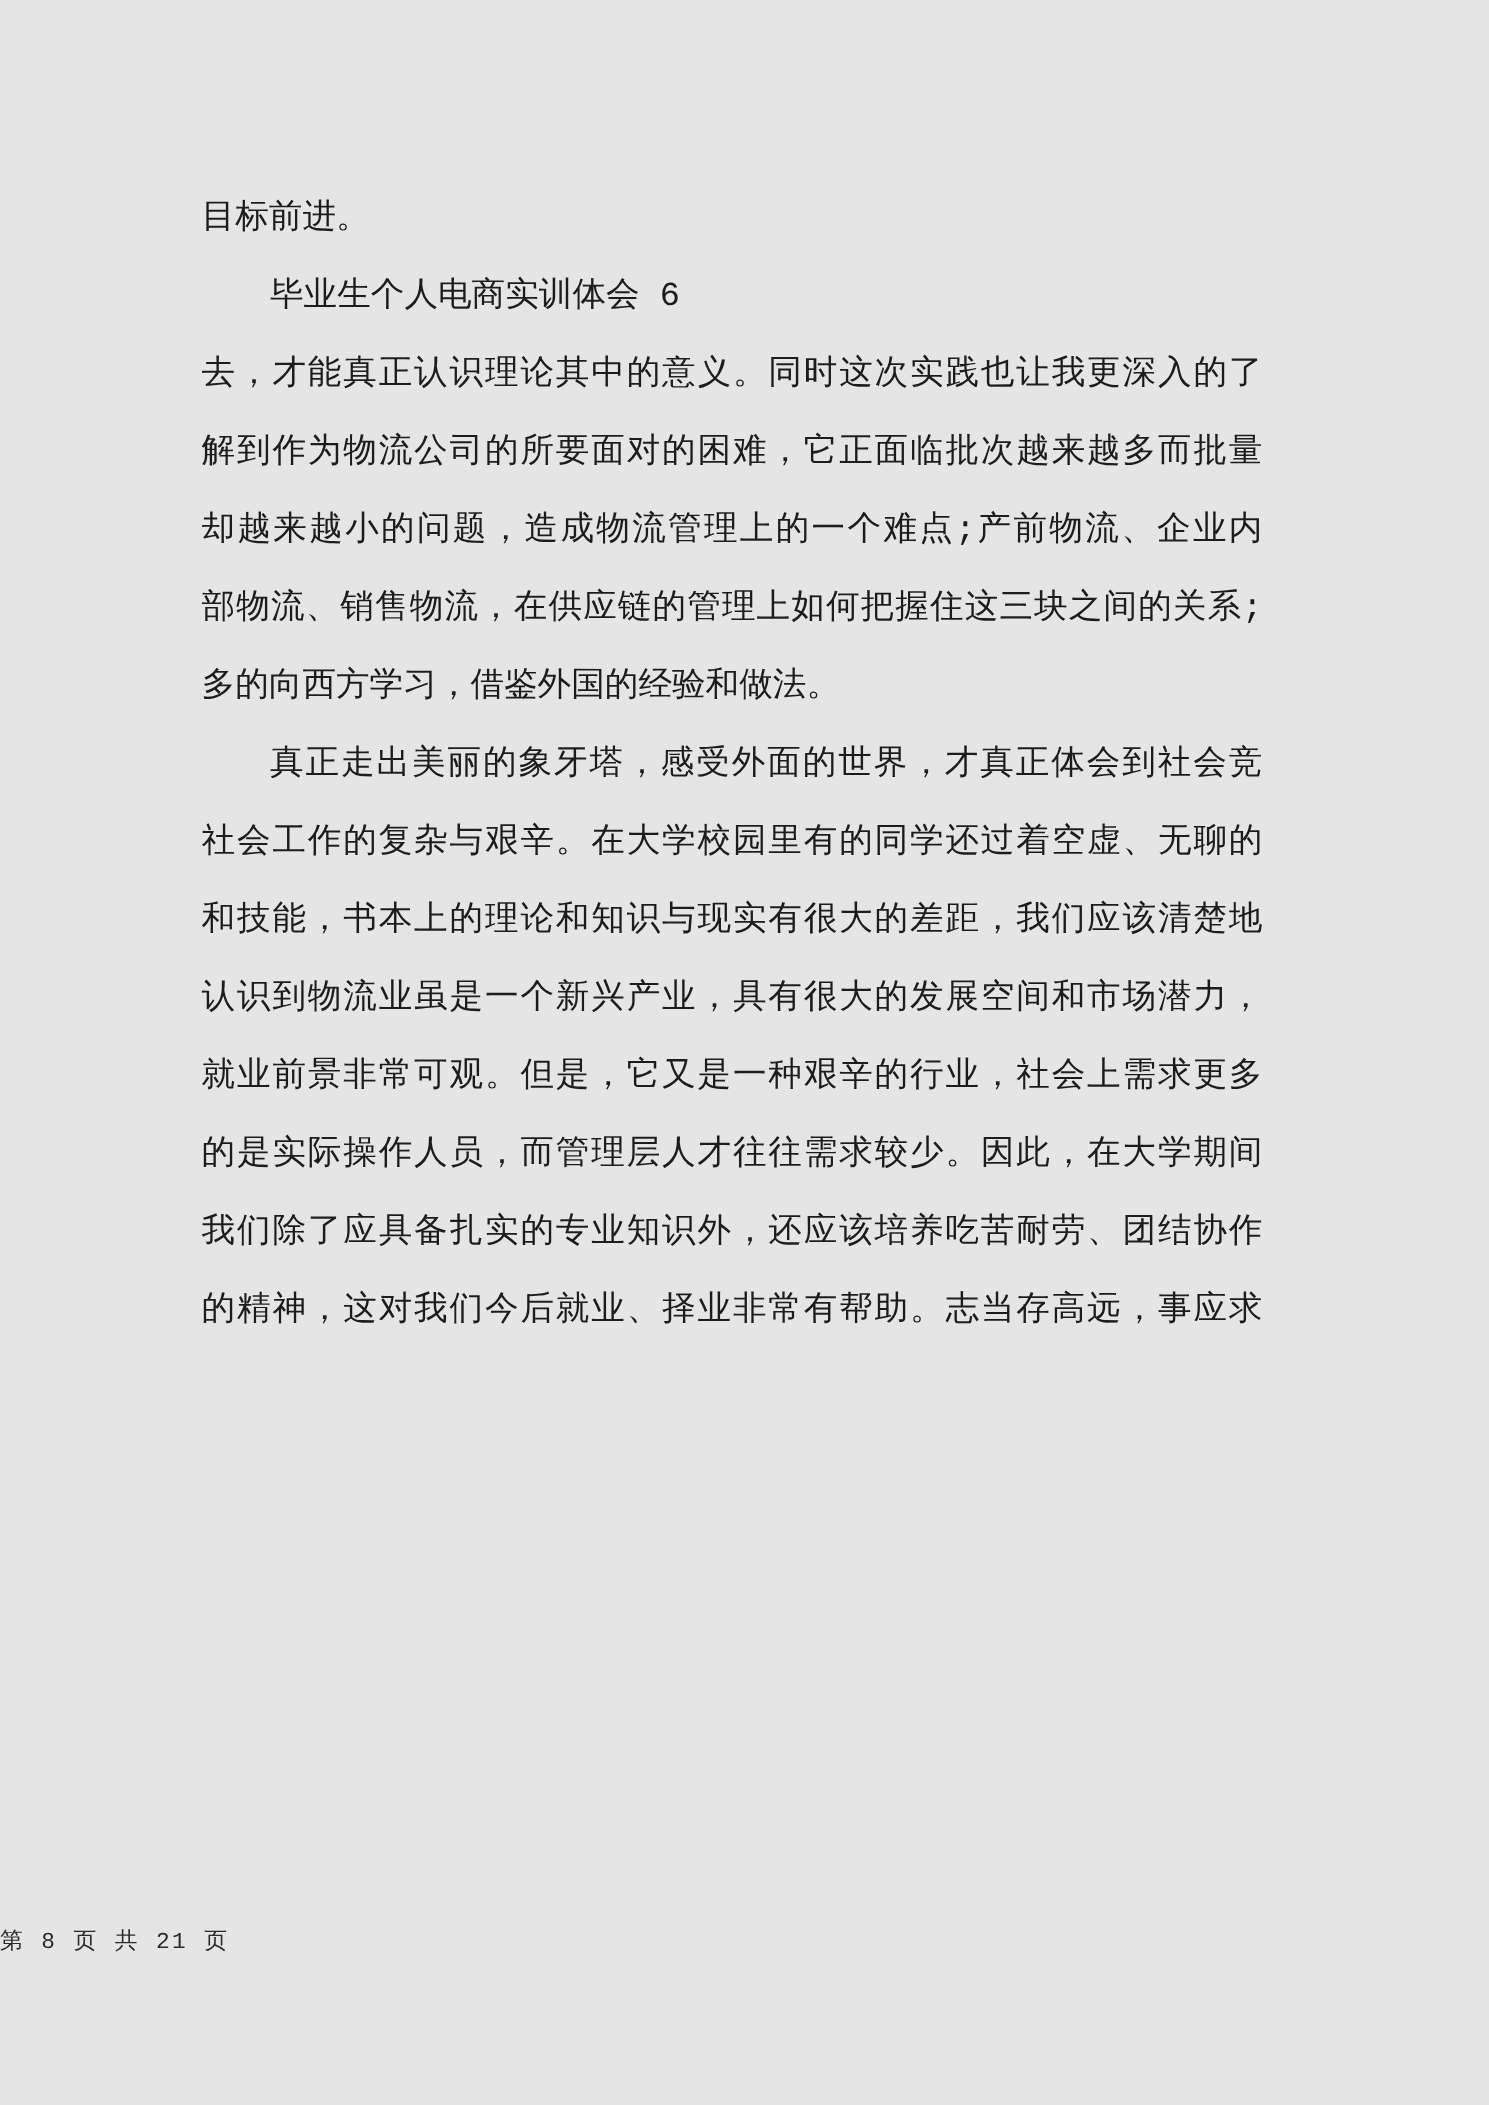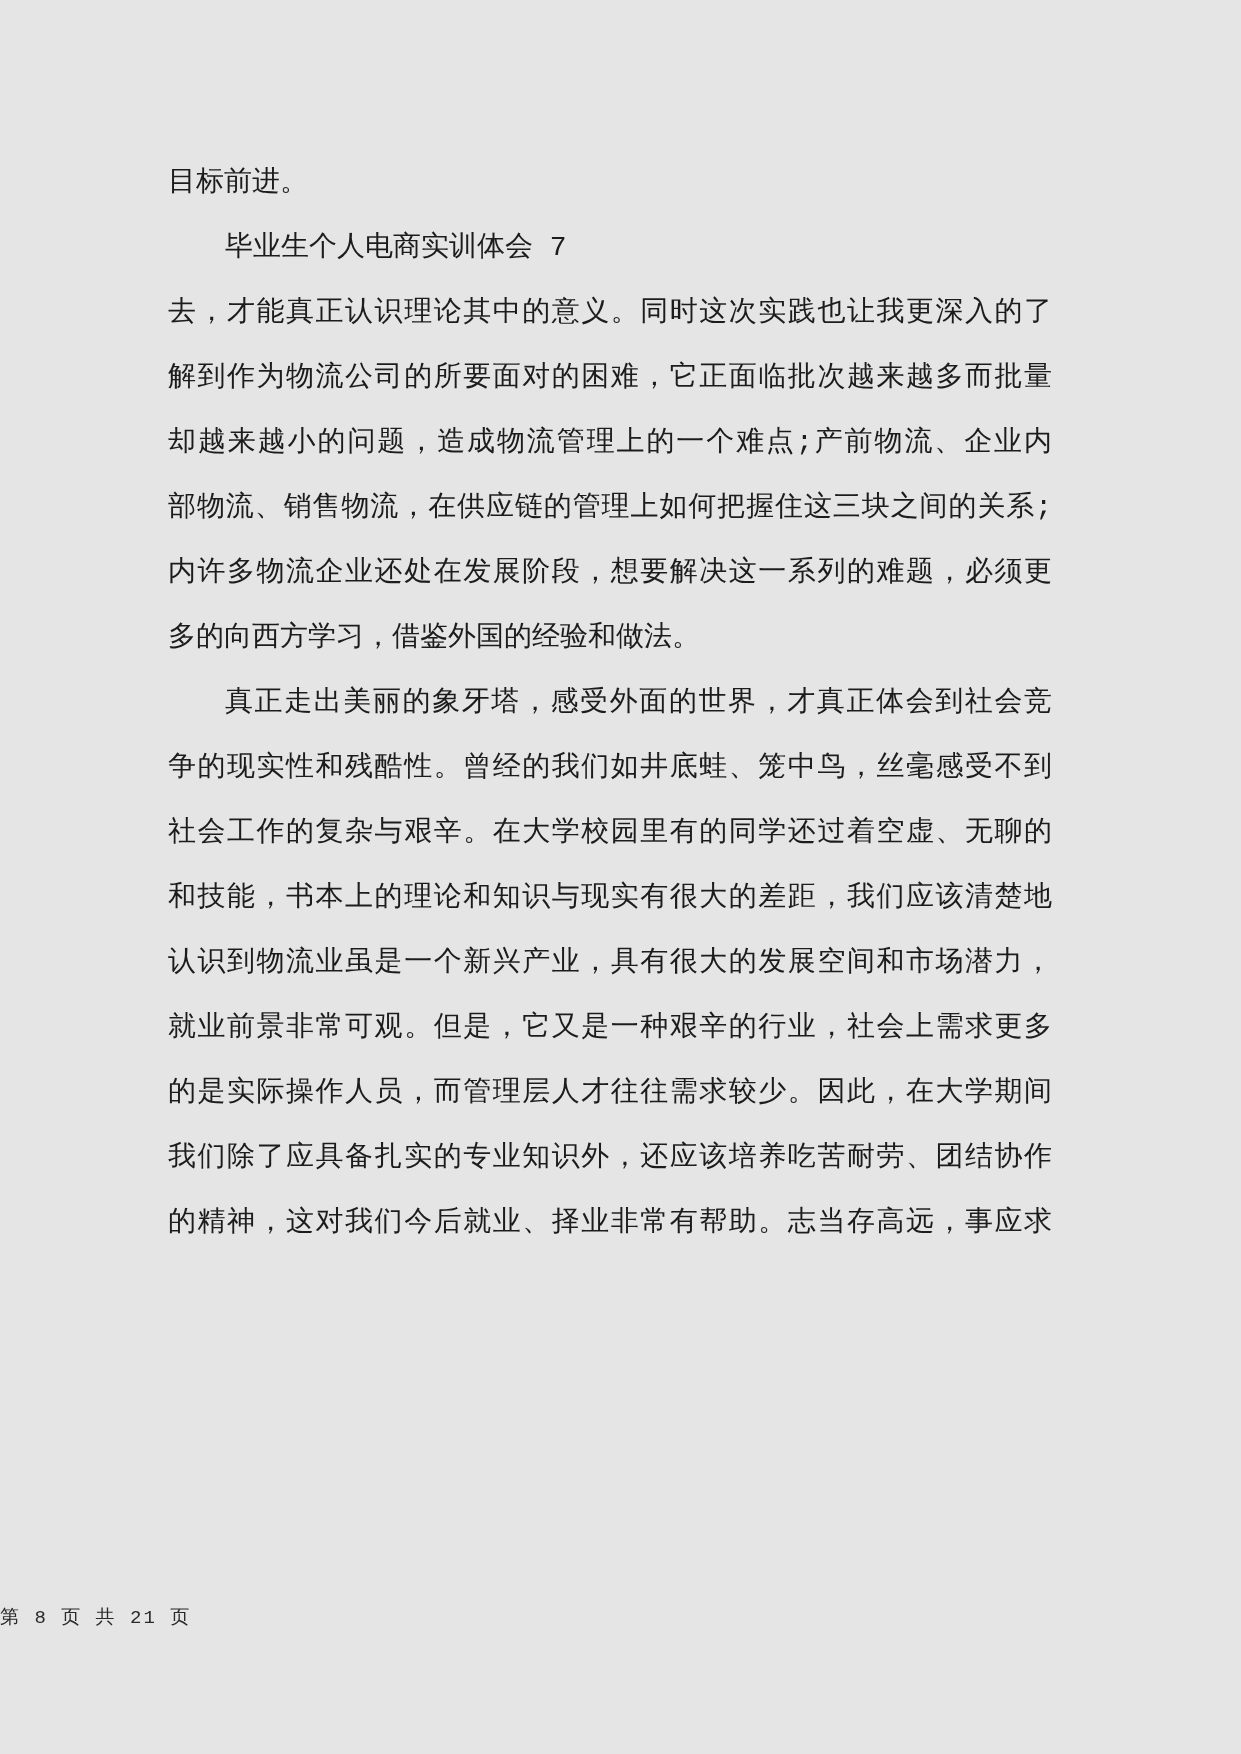--- a/index.html
+++ b/index.html
@@ -49,29 +49,27 @@
     line-height: 40px;
     letter-spacing: 2px;
   }
 </style>
 </head>
 <body>
 
 <div class="page">
   <div class="content" id="text-lines">
       <div class="line">目标前进。</div>
-      <div class="line indent">毕业生个人电商实训体会 7</div>
+      <div class="line indent">毕业生个人电商实训体会 6</div>
       <div class="line fill">去，才能真正认识理论其中的意义。同时这次实践也让我更深入的了</div>
       <div class="line fill">解到作为物流公司的所要面对的困难，它正面临批次越来越多而批量</div>
       <div class="line fill">却越来越小的问题，造成物流管理上的一个难点;产前物流、企业内</div>
       <div class="line fill">部物流、销售物流，在供应链的管理上如何把握住这三块之间的关系;</div>
-      <div class="line fill">内许多物流企业还处在发展阶段，想要解决这一系列的难题，必须更</div>
       <div class="line">多的向西方学习，借鉴外国的经验和做法。</div>
       <div class="line fill indent">真正走出美丽的象牙塔，感受外面的世界，才真正体会到社会竞</div>
-      <div class="line fill">争的现实性和残酷性。曾经的我们如井底蛙、笼中鸟，丝毫感受不到</div>
       <div class="line fill">社会工作的复杂与艰辛。在大学校园里有的同学还过着空虚、无聊的</div>
       <div class="line fill">和技能，书本上的理论和知识与现实有很大的差距，我们应该清楚地</div>
       <div class="line fill">认识到物流业虽是一个新兴产业，具有很大的发展空间和市场潜力，</div>
       <div class="line fill">就业前景非常可观。但是，它又是一种艰辛的行业，社会上需求更多</div>
       <div class="line fill">的是实际操作人员，而管理层人才往往需求较少。因此，在大学期间</div>
       <div class="line fill">我们除了应具备扎实的专业知识外，还应该培养吃苦耐劳、团结协作</div>
       <div class="line fill">的精神，这对我们今后就业、择业非常有帮助。志当存高远，事应求</div>
     </div>
   <div class="footer">
     <span>第 8 页 共 21 页</span>

